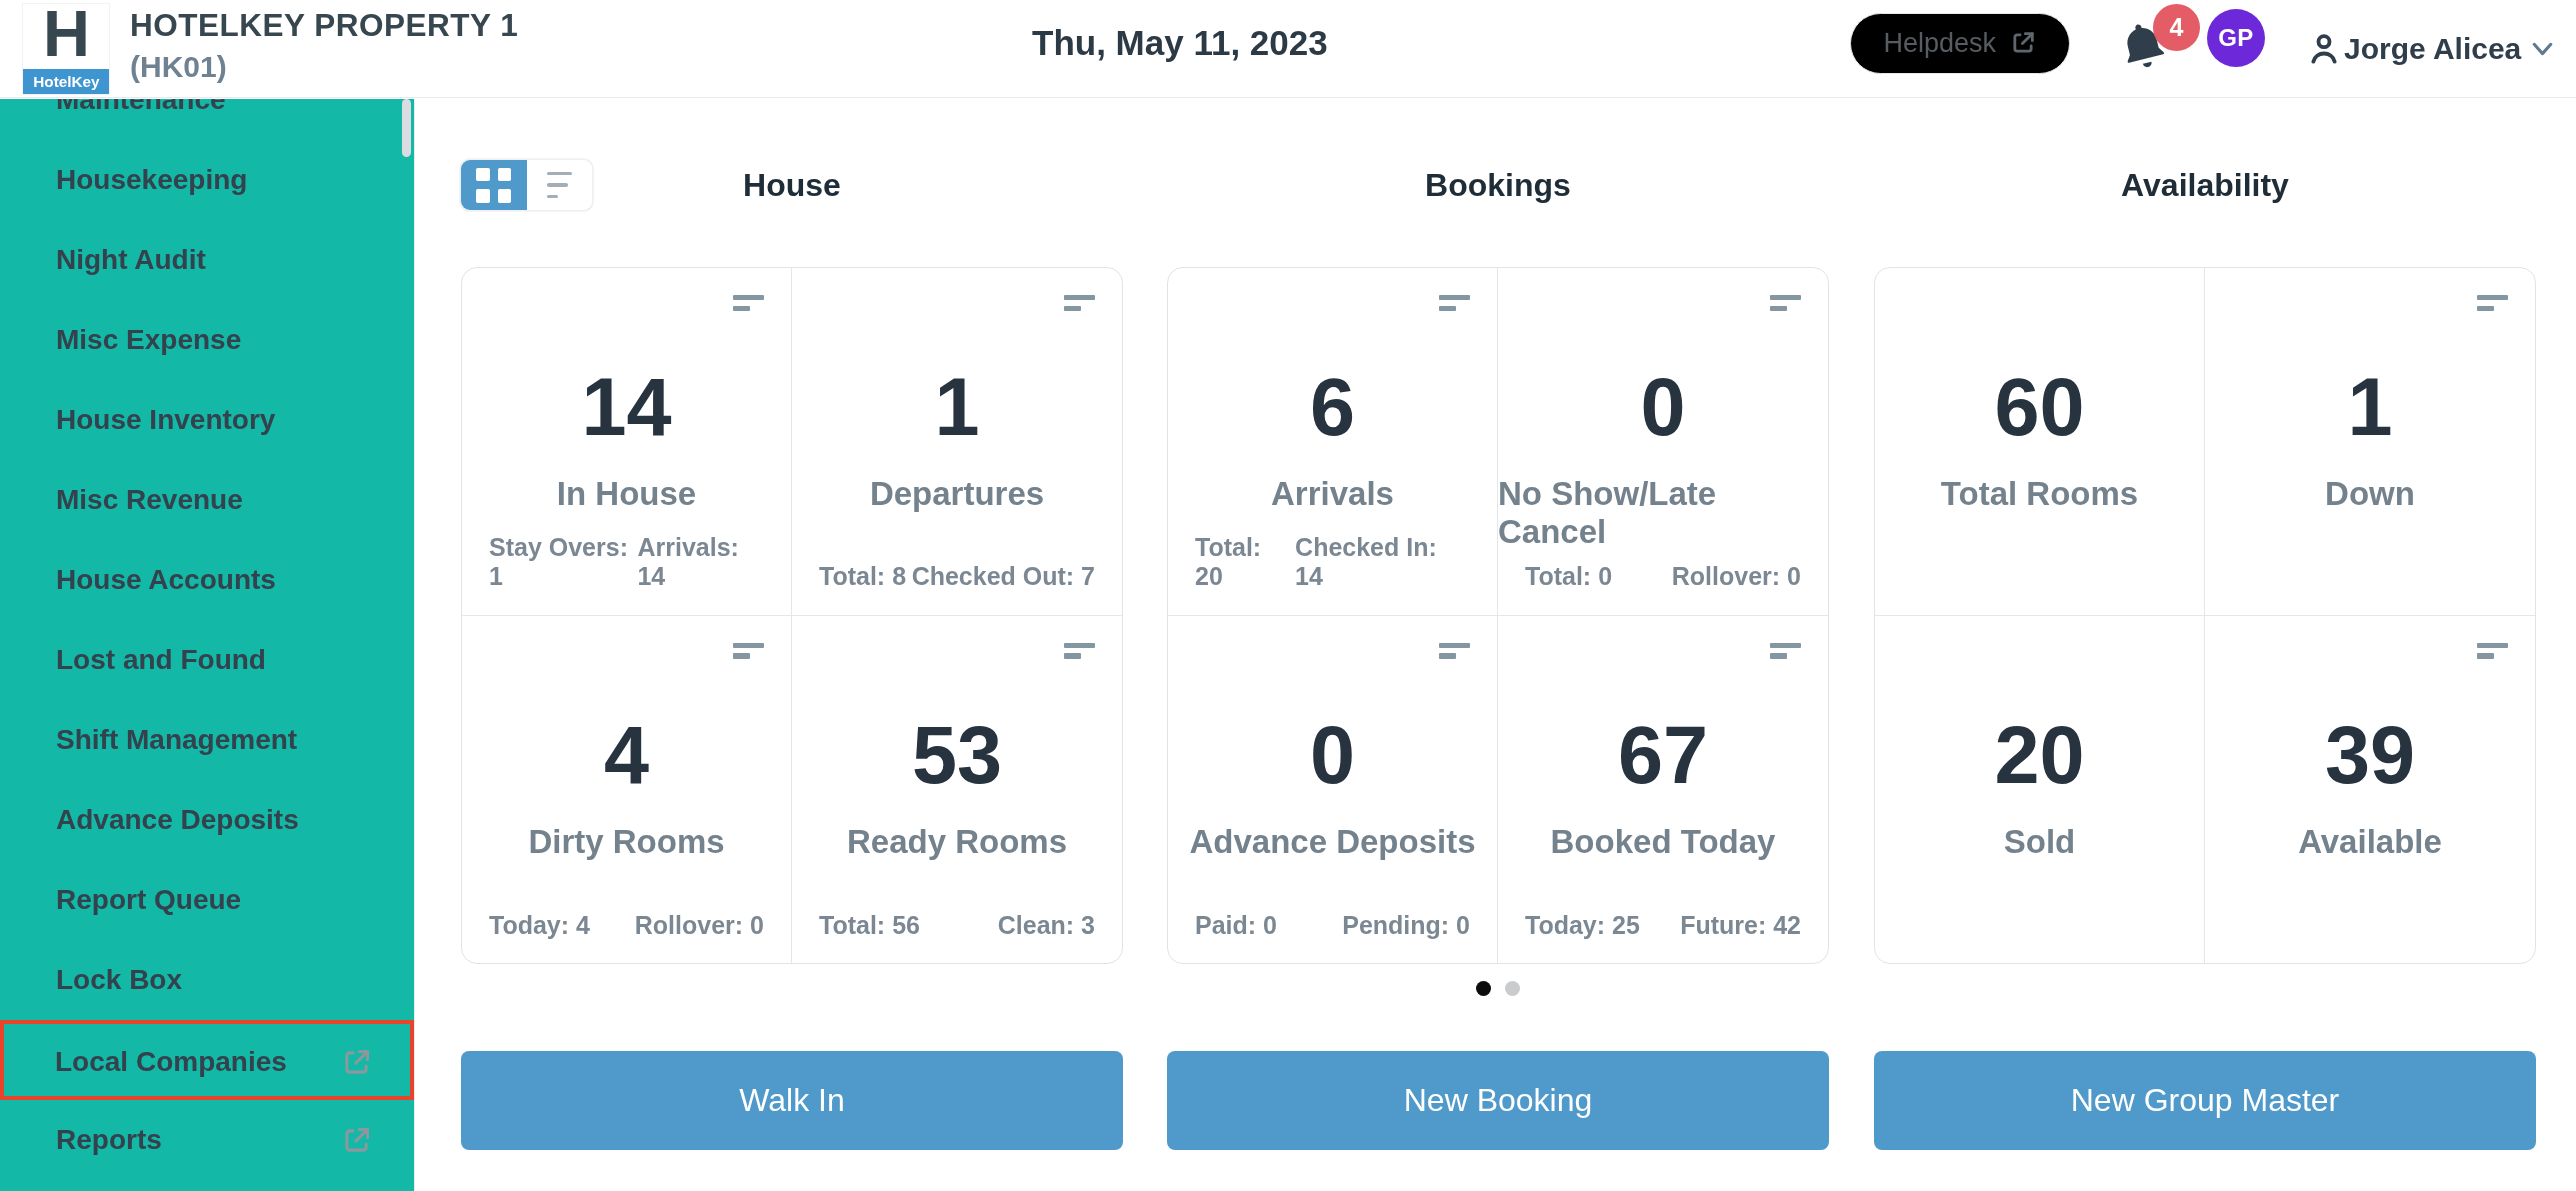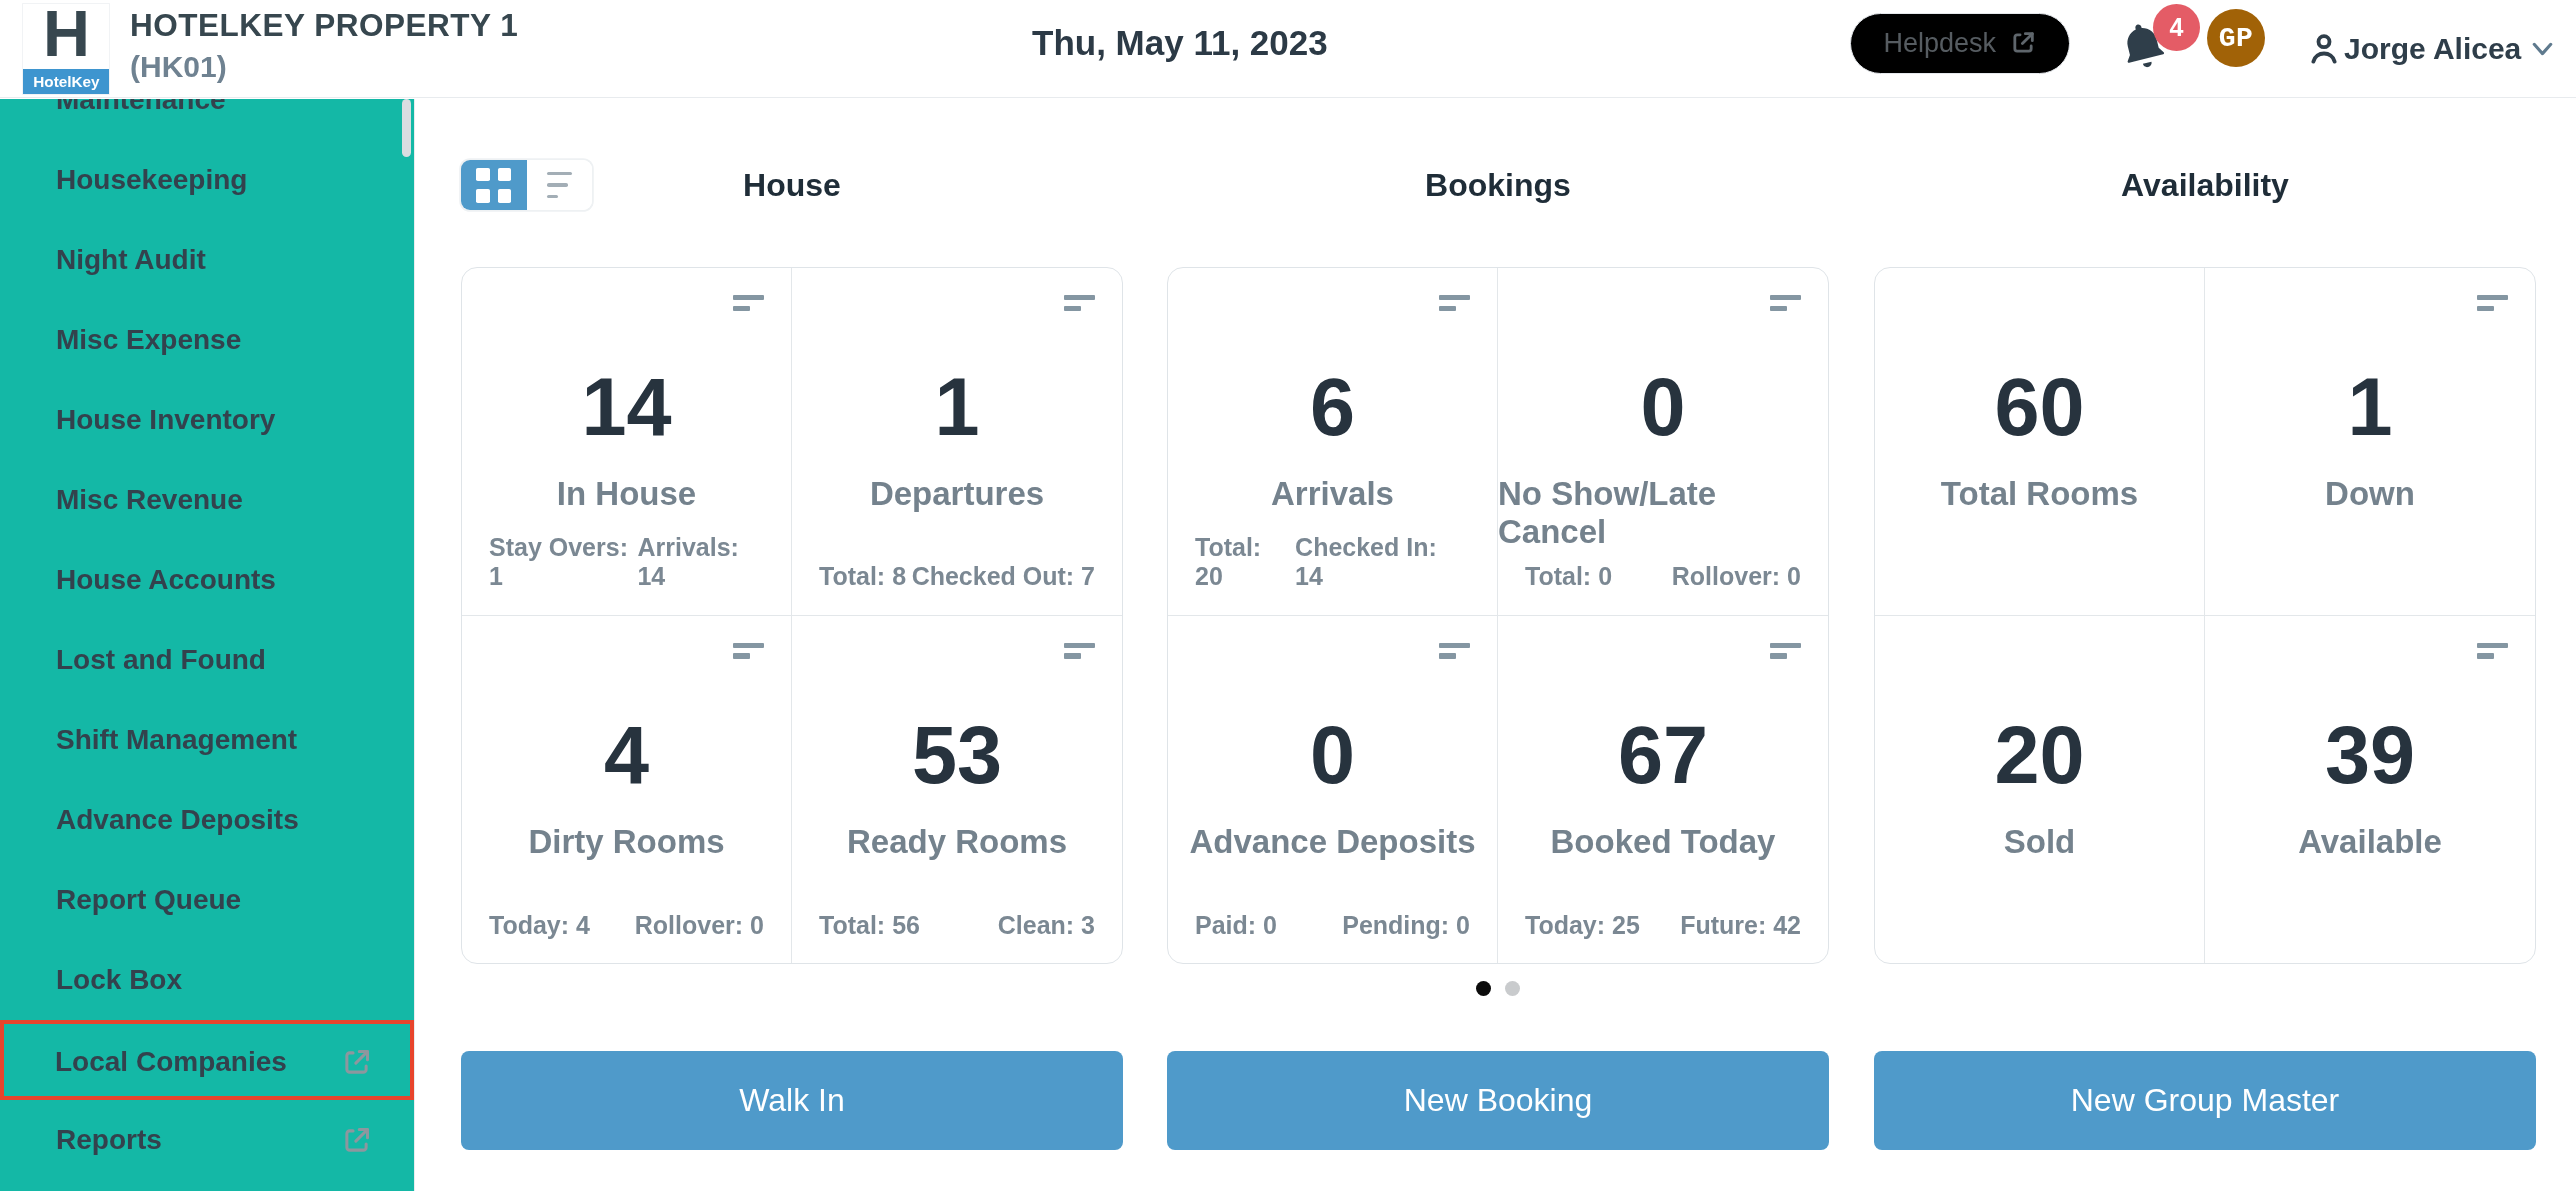--- a/index.html
+++ b/index.html
@@ -23,22 +23,22 @@
             border:1.8px solid #e5e8ec;border-radius:32px;display:flex;align-items:center;
             justify-content:center;gap:12.6px;font-size:27px;color:#565c61;cursor:pointer;}
   .helpdesk svg{width:28px;height:28px;color:#5f666c;}
   .bell-btn{position:absolute;left:2113px;top:16px;width:59px;height:63px;background:none;
             border:none;cursor:pointer;padding:0;}
   .bell-btn svg{width:56px;height:56px;transform:rotate(-14deg);}
   .badge{position:absolute;left:2153px;top:3.6px;min-width:47px;height:47px;border-radius:50%;
          background:#e45c66;color:#fff;font-size:25px;font-weight:700;display:flex;
          align-items:center;justify-content:center;z-index:2;}
   .avatar{position:absolute;left:2207px;top:9px;width:58px;height:58px;border-radius:50%;
-          background:#a16207;color:#fff;font-size:28px;font-weight:700;display:flex;
-          align-items:center;justify-content:center;letter-spacing:0.5px;cursor:pointer;font-family:Liberation Mono, monospace;}
+          background:#6d28d9;color:#fff;font-size:24px;font-weight:700;display:flex;
+          align-items:center;justify-content:center;letter-spacing:0.5px;cursor:pointer;}
   .usermenu{position:absolute;left:2304px;top:22px;height:54px;display:flex;align-items:center;
             gap:0;cursor:pointer;}
   .usermenu svg.person{width:40px;height:40px;}
   .username{font-size:30px;font-weight:600;color:#2f3e4a;white-space:nowrap;}
   .usermenu svg.chev{width:31px;height:31px;margin-left:5.4px;}
 
   
   .sidebar{position:absolute;top:99px;left:0;width:414px;height:1093px;background:#14b8a6;
            border-right:1.8px solid #e9ecee;overflow:hidden;z-index:5;}
   .nav{margin-top:-39px;}

